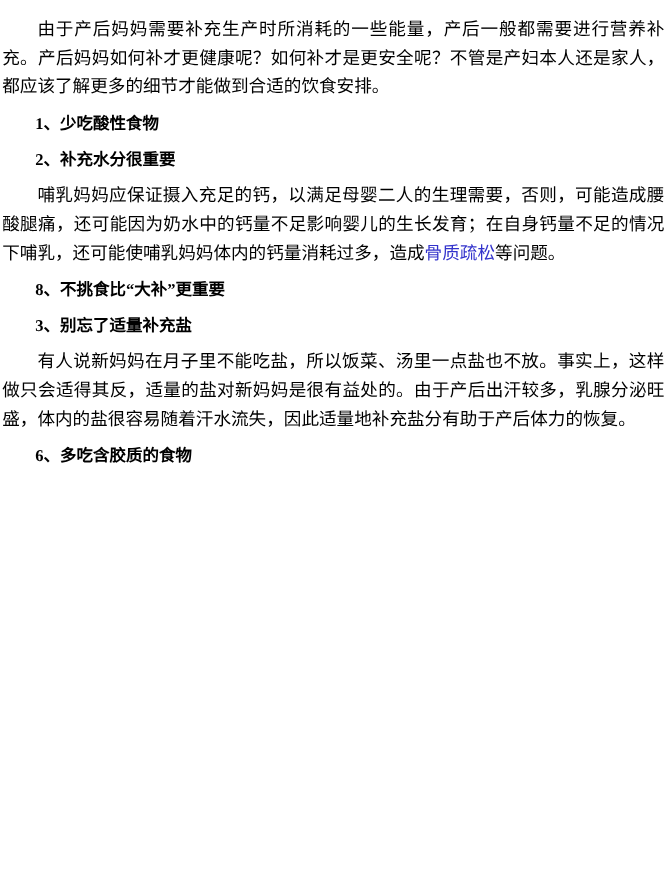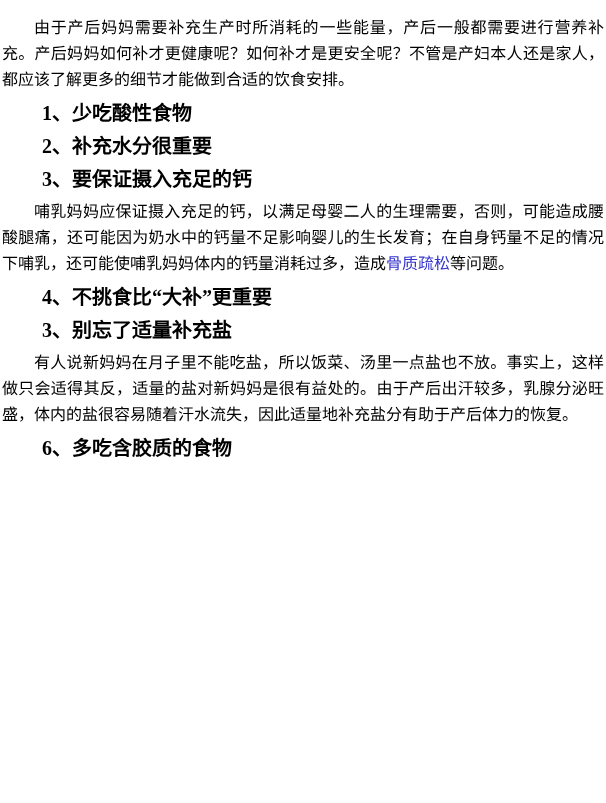--- a/index.html
+++ b/index.html
@@ -19,45 +19,44 @@
   }
   .para {
     margin: 6px 0;
     line-height: 26px;
     text-indent: 2em;
     text-align: justify;
   }
   .sec-heading {
     margin: 7px 0;
     line-height: 26px;
-    font-size: 20px;
+    font-size: 15px;
     font-weight: bold;
     text-indent: 2em;
   }
   .inline-link {
     color: var(--link-color);
     text-decoration: none;
     cursor: pointer;
   }
 </style>
 </head>
 <body>
 
 <div class="doc">
 
   <p class="para">由于产后妈妈需要补充生产时所消耗的一些能量，产后一般都需要进行营养补充。产后妈妈如何补才更健康呢？如何补才是更安全呢？不管是产妇本人还是家人，都应该了解更多的细节才能做到合适的饮食安排。</p>
 
   <h3 class="sec-heading">1、少吃酸性食物</h3>
 
   <h3 class="sec-heading">2、补充水分很重要</h3>
 
-  <h3 class="sec-heading">3、要保证摄入充足的钙</h3>
   <p class="para"><span>哺乳妈妈应保证摄入充足的钙，以满足母婴二人的生理需要，否则，可能造成腰酸腿痛，还可能因为奶水中的钙量不足影响婴儿的生长发育；在自身钙量不足的情况下哺乳，还可能使哺乳妈妈体内的钙量消耗过多，造成</span><a class="inline-link">骨质疏松</a><span>等问题。</span></p>
 
-  <h3 class="sec-heading">4、不挑食比“大补”更重要</h3>
+  <h3 class="sec-heading">8、不挑食比“大补”更重要</h3>
 
   <h3 class="sec-heading">3、别忘了适量补充盐</h3>
   <p class="para"><span>有人说新妈妈在月子里不能吃盐，所以饭菜、汤里一点盐也不放。事实上，这样做只会适得其反，适量的盐对新妈妈是很有益处的。由于产后出汗较多，乳腺分泌旺盛，体内的盐很容易随着汗水流失，因此适量地补充盐分有助于产后体力的恢复。</span></p>
 
   <h3 class="sec-heading">6、多吃含胶质的食物</h3>
   <p class="para"></p>
 
 </div>
 
 </body></html>

